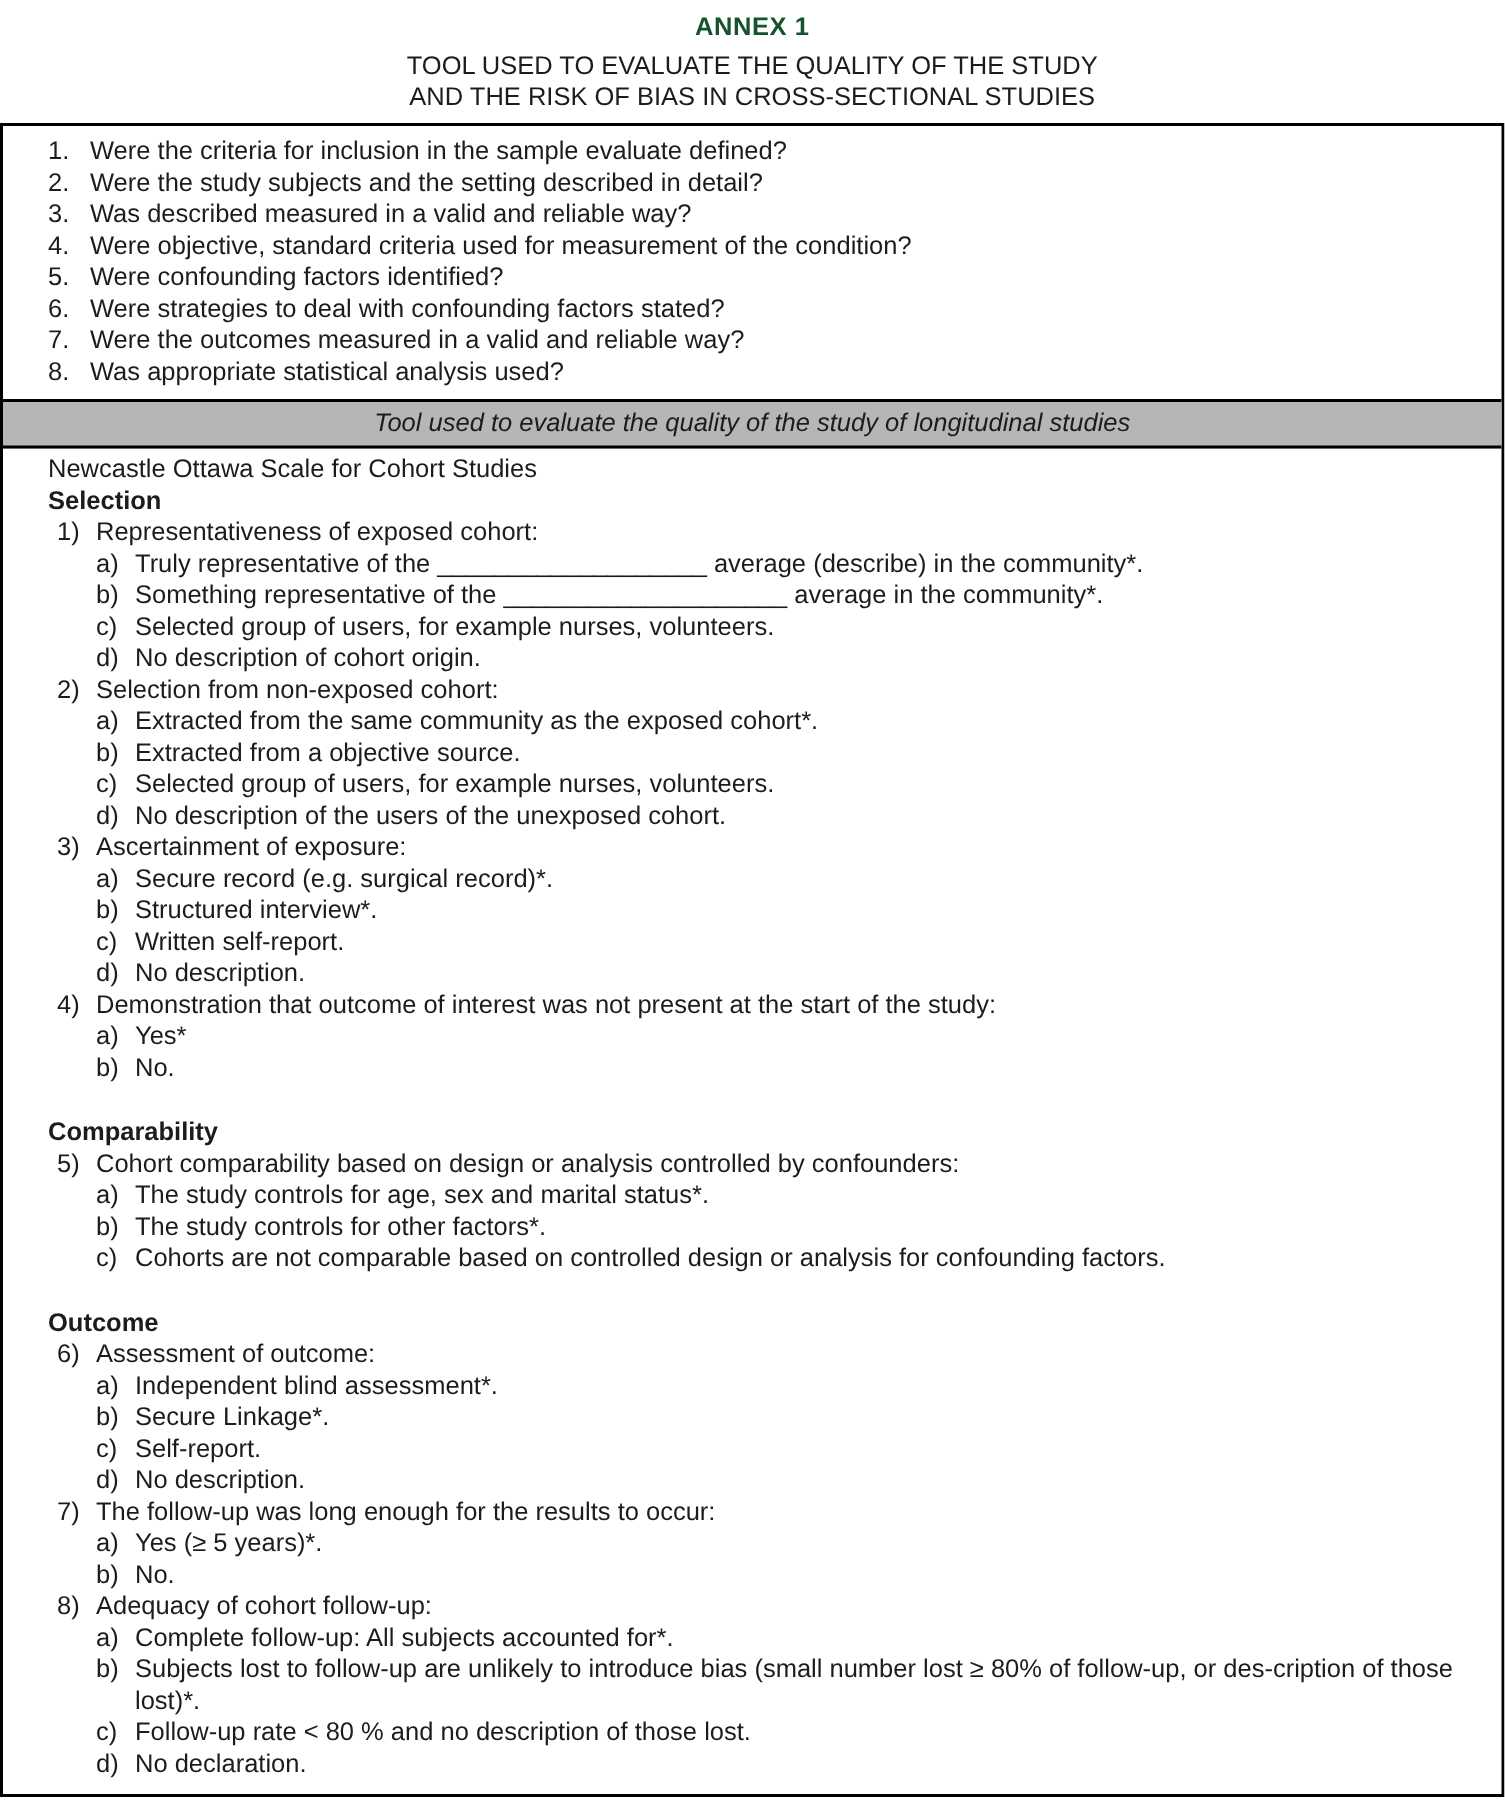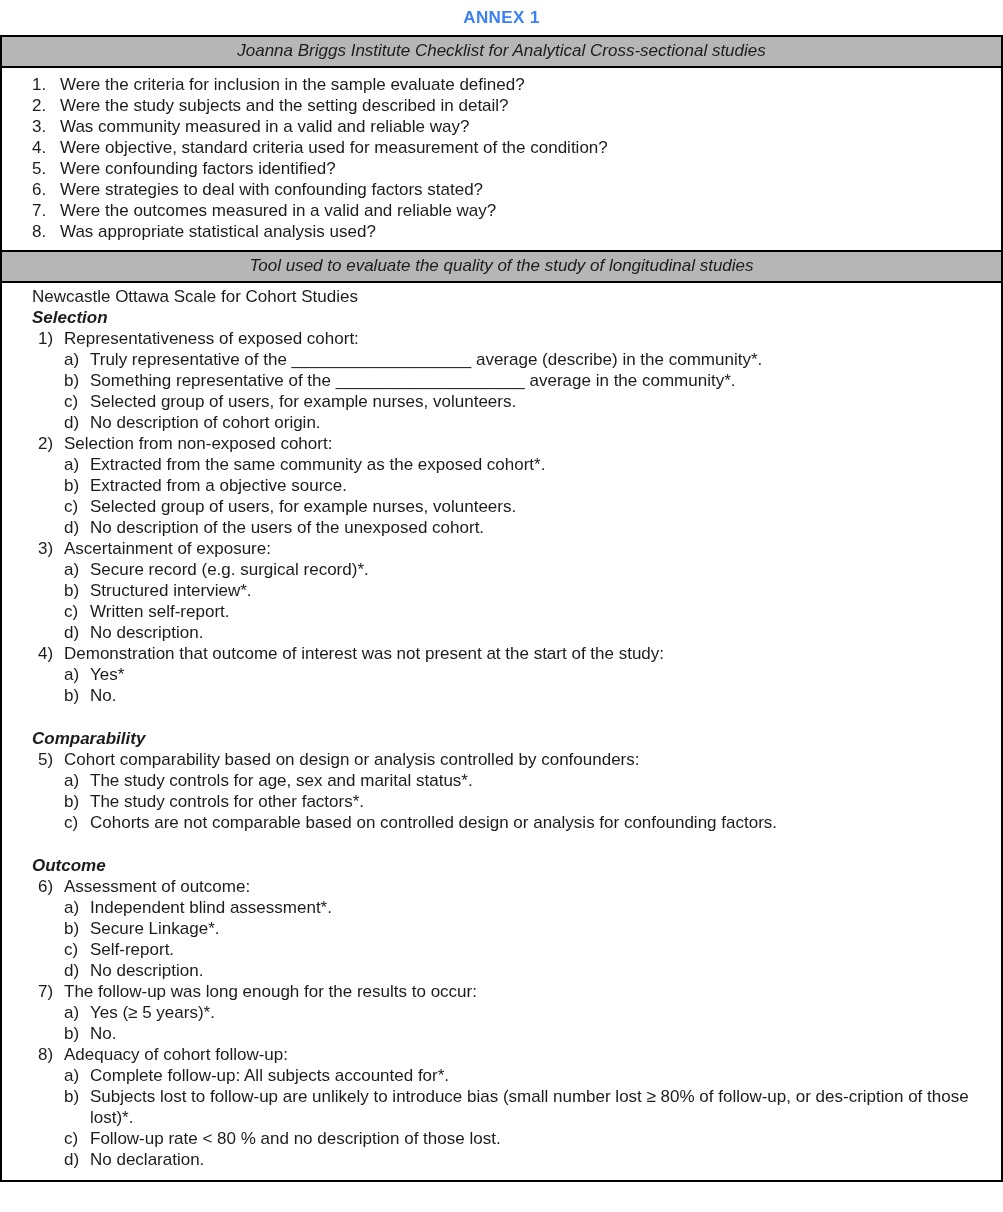--- a/index.html
+++ b/index.html
@@ -9,21 +9,21 @@
     min-height: 1212px;
     font-family: "Liberation Sans", "DejaVu Sans", sans-serif;
     color: #1c1c1c;
   }
   .doc-header { text-align: center; padding-top: 7px; }
   .doc-title {
     font-size: 17px;
     font-weight: 700;
     line-height: 21px;
     letter-spacing: 0.4px;
-    color: #3b82f6;
+    color: #14532d;
     margin-bottom: 5px;
   }
   .doc-subtitle { font-size: 17px; line-height: 21px; }
   .box {
     border: 2px solid var(--border-color, #000);
     margin-top: 7px;
   }
   .band {
     background: var(--band-bg, #b6b6b6);
     text-align: center;
@@ -33,49 +33,50 @@
     padding: 4px 0 5px;
     border-bottom: 2px solid var(--border-color, #000);
   }
   .band-mid { border-top: 2px solid var(--border-color, #000); }
   .jbi-list { padding: 6px 12px 8px 30px; }
   .row { display: flex; font-size: 17px; line-height: 21px; }
   .marker { flex: 0 0 28px; }
   .rtext { flex: 1; }
   .nos-content { padding: 3px 12px 10px 30px; }
   .nos-subtitle { font-size: 17px; line-height: 21px; }
-  .sec-heading { font-weight: 700; font-size: 17px; line-height: 21px; font-style: italic; }
+  .sec-heading { font-weight: 700; font-size: 17px; line-height: 21px; }
   .nos-section + .nos-section { margin-top: 22px; }
   .row.q { padding-left: 6px; }
   .row.q .marker { flex: 0 0 26px; }
   .row.opt { margin-left: 32px; }
   .row.opt .marker { flex: 0 0 26px; }
 </style>
 </head>
 <body>
 
 <div class="page">
   <header class="doc-header">
     <div class="doc-title">ANNEX 1</div>
+    <div class="doc-subtitle">TOOL USED TO EVALUATE THE QUALITY OF THE STUDY</div>
+    <div class="doc-subtitle">AND THE RISK OF BIAS IN CROSS-SECTIONAL STUDIES</div>
   </header>
 
   <div class="box">
-    <div class="band">Joanna Briggs Institute Checklist for Analytical Cross-sectional studies</div>
     <div class="jbi-list" id="jbi-list">
         <div class="row">
           <span class="marker">1.</span>
           <span class="rtext">Were the criteria for inclusion in the sample evaluate defined?</span>
         </div>
         <div class="row">
           <span class="marker">2.</span>
           <span class="rtext">Were the study subjects and the setting described in detail?</span>
         </div>
         <div class="row">
           <span class="marker">3.</span>
-          <span class="rtext">Was community measured in a valid and reliable way?</span>
+          <span class="rtext">Was described measured in a valid and reliable way?</span>
         </div>
         <div class="row">
           <span class="marker">4.</span>
           <span class="rtext">Were objective, standard criteria used for measurement of the condition?</span>
         </div>
         <div class="row">
           <span class="marker">5.</span>
           <span class="rtext">Were confounding factors identified?</span>
         </div>
         <div class="row">

